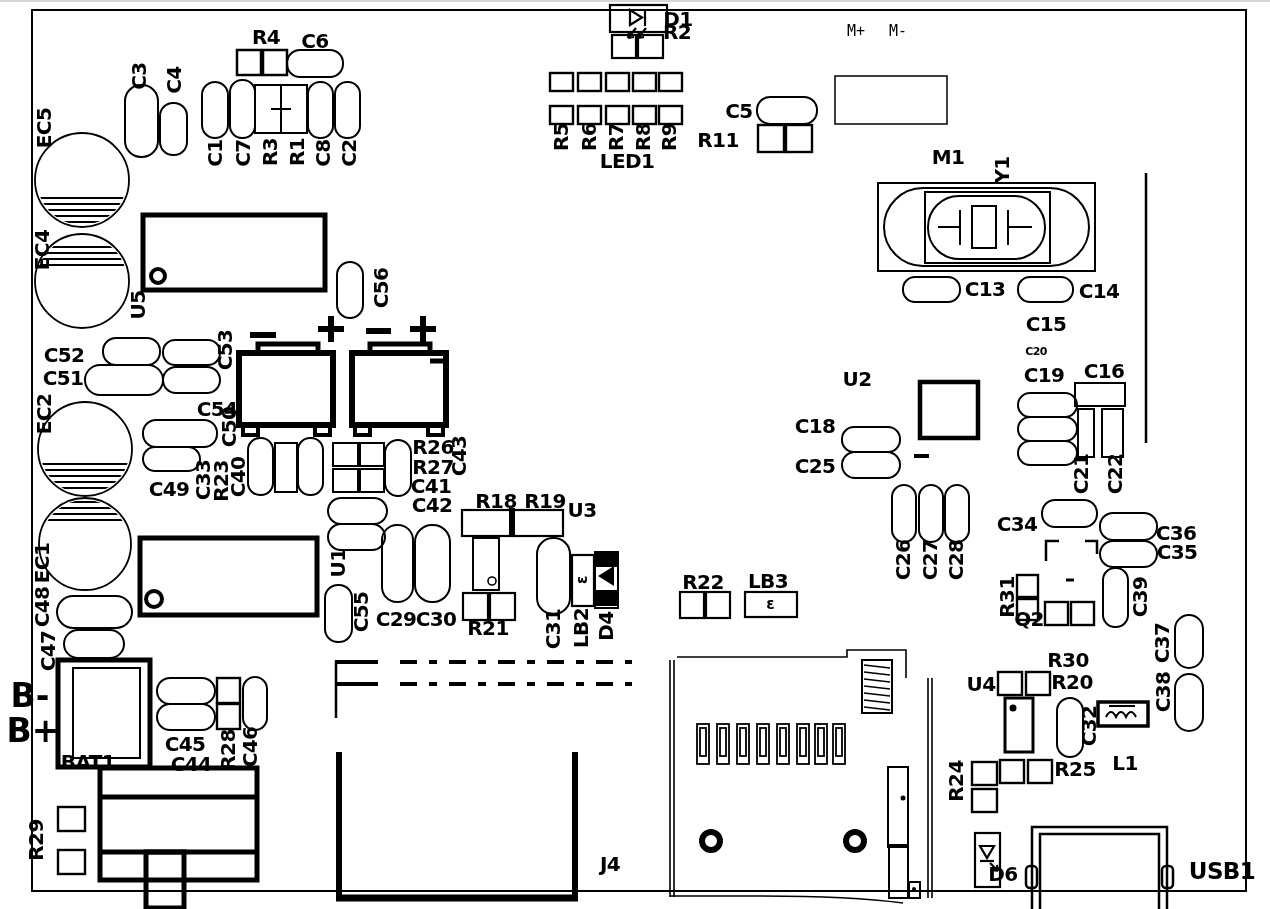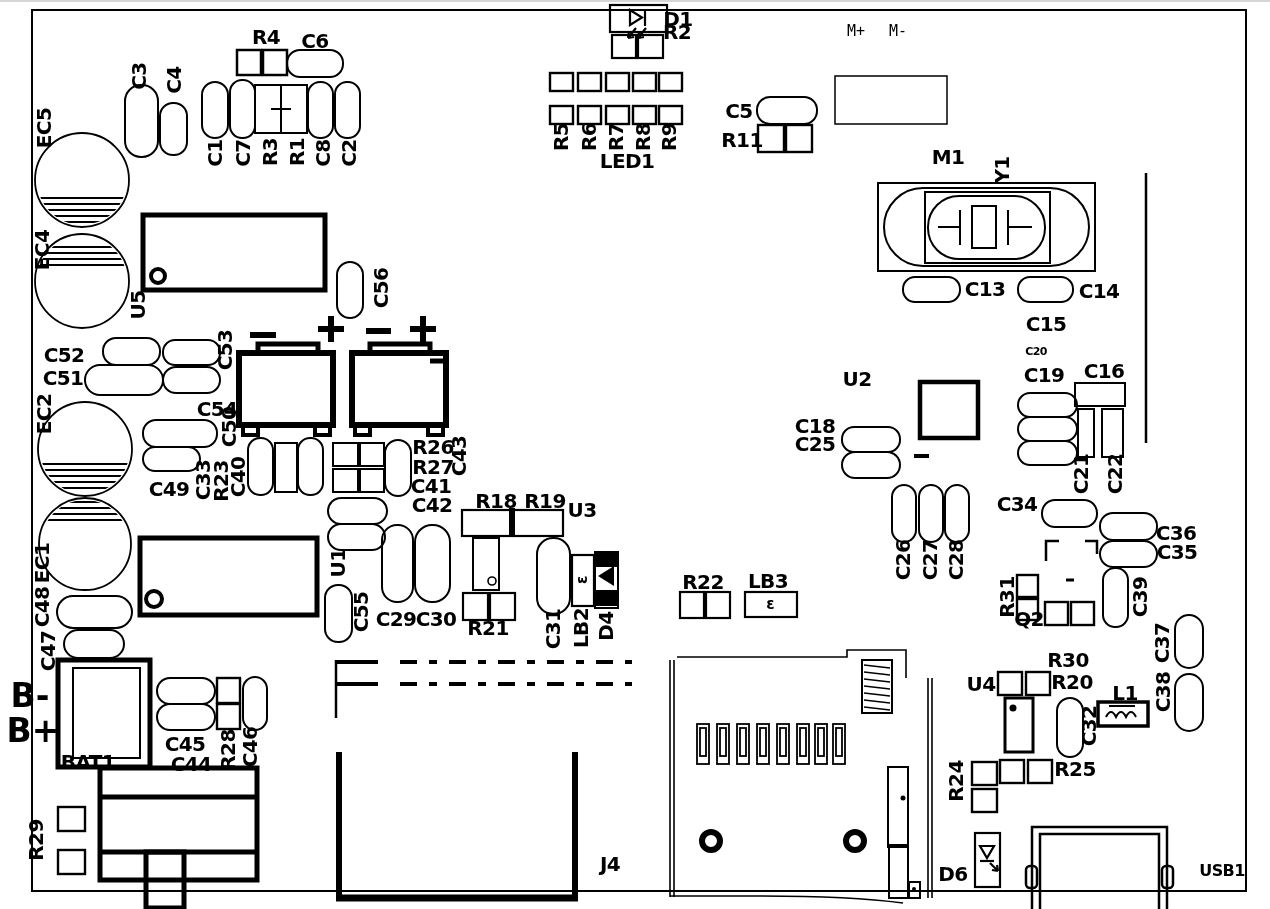--- a/index.html
+++ b/index.html
@@ -4,21 +4,21 @@
 <style>
   html,body{margin:0;padding:0;background:#fff}
   #stage{position:relative;width:1270px;height:909px;background:#ffffff;overflow:hidden;
          font-family:"DejaVu Sans",sans-serif}
   #art{position:absolute;left:0;top:0}
   .lbl{position:absolute;transform:translate(-50%,-50%);font:700 20px "DejaVu Sans",sans-serif;
        color:#000;white-space:nowrap;letter-spacing:-0.6px;line-height:1}
   .rot{transform:translate(-50%,-50%) rotate(-90deg)}
   .big{font-size:33px;letter-spacing:0}
   .sm{font-size:11px}
-  .md{font-size:16px}
+  .md{font-size:23px}
   .thin{font:500 15px "DejaVu Sans Mono",monospace;letter-spacing:0}
   .sym{font:700 15px "DejaVu Sans",sans-serif}
 </style>
 </head>
 <body>
 
 <div id="stage">
 
 <svg id="art" width="1270" height="909" viewBox="0 0 1270 909">
   <defs>
@@ -366,59 +366,59 @@
   <div class="lbl rot" style="left:1002px;top:170px">Y1</div>
   <div class="lbl rot sym" style="left:582px;top:580px">ε</div>
 
   <div class="lbl" style="left:266px;top:37px">R4</div>
   <div class="lbl" style="left:315px;top:41px">C6</div>
   <div class="lbl" style="left:678px;top:19px">D1</div>
   <div class="lbl" style="left:677px;top:32px">R2</div>
   <div class="lbl thin" style="left:856px;top:31px">M+</div>
   <div class="lbl thin" style="left:898px;top:31px">M-</div>
   <div class="lbl" style="left:739px;top:111px">C5</div>
-  <div class="lbl" style="left:742px;top:140px">R11</div>
+  <div class="lbl" style="left:718px;top:140px">R11</div>
   <div class="lbl" style="left:948px;top:157px">M1</div>
   <div class="lbl" style="left:627px;top:161px">LED1</div>
   <div class="lbl" style="left:985px;top:289px">C13</div>
   <div class="lbl" style="left:1099px;top:291px">C14</div>
   <div class="lbl" style="left:1046px;top:324px">C15</div>
   <div class="lbl sm" style="left:1036px;top:351px">C20</div>
   <div class="lbl" style="left:1044px;top:375px">C19</div>
   <div class="lbl" style="left:1104px;top:371px">C16</div>
   <div class="lbl" style="left:857px;top:379px">U2</div>
   <div class="lbl" style="left:815px;top:426px">C18</div>
-  <div class="lbl" style="left:815px;top:444px">C25</div>
+  <div class="lbl" style="left:815px;top:466px">C25</div>
   <div class="lbl" style="left:64px;top:355px">C52</div>
   <div class="lbl" style="left:63px;top:378px">C51</div>
   <div class="lbl" style="left:217px;top:409px">C54</div>
   <div class="lbl" style="left:169px;top:489px">C49</div>
   <div class="lbl" style="left:433px;top:447px">R26</div>
   <div class="lbl" style="left:433px;top:467px">R27</div>
   <div class="lbl" style="left:431px;top:486px">C41</div>
   <div class="lbl" style="left:432px;top:505px">C42</div>
   <div class="lbl" style="left:496px;top:501px">R18</div>
   <div class="lbl" style="left:545px;top:501px">R19</div>
   <div class="lbl" style="left:582px;top:510px">U3</div>
   <div class="lbl" style="left:396px;top:619px">C29</div>
   <div class="lbl" style="left:436px;top:619px">C30</div>
   <div class="lbl" style="left:488px;top:628px">R21</div>
   <div class="lbl" style="left:703px;top:582px">R22</div>
   <div class="lbl" style="left:768px;top:581px">LB3</div>
   <div class="lbl sym" style="left:770px;top:604px">ε</div>
-  <div class="lbl" style="left:1017px;top:504px">C34</div>
+  <div class="lbl" style="left:1017px;top:524px">C34</div>
   <div class="lbl" style="left:1176px;top:533px">C36</div>
   <div class="lbl" style="left:1177px;top:552px">C35</div>
   <div class="lbl" style="left:1029px;top:619px">Q2</div>
   <div class="lbl" style="left:1068px;top:660px">R30</div>
   <div class="lbl" style="left:981px;top:684px">U4</div>
   <div class="lbl" style="left:1072px;top:682px">R20</div>
   <div class="lbl" style="left:1075px;top:769px">R25</div>
-  <div class="lbl" style="left:1125px;top:693px">L1</div>
-  <div class="lbl" style="left:953px;top:874px">D6</div>
+  <div class="lbl" style="left:1125px;top:763px">L1</div>
+  <div class="lbl" style="left:1003px;top:874px">D6</div>
   <div class="lbl md" style="left:1222px;top:871px">USB1</div>
   <div class="lbl" style="left:610px;top:864px">J4</div>
   <div class="lbl" style="left:88px;top:762px">BAT1</div>
   <div class="lbl big" style="left:30px;top:695px">B-</div>
   <div class="lbl big" style="left:33px;top:730px">B+</div>
   <div class="lbl" style="left:185px;top:744px">C45</div>
   <div class="lbl" style="left:191px;top:764px">C44</div>
 </div>
 
 </div>

